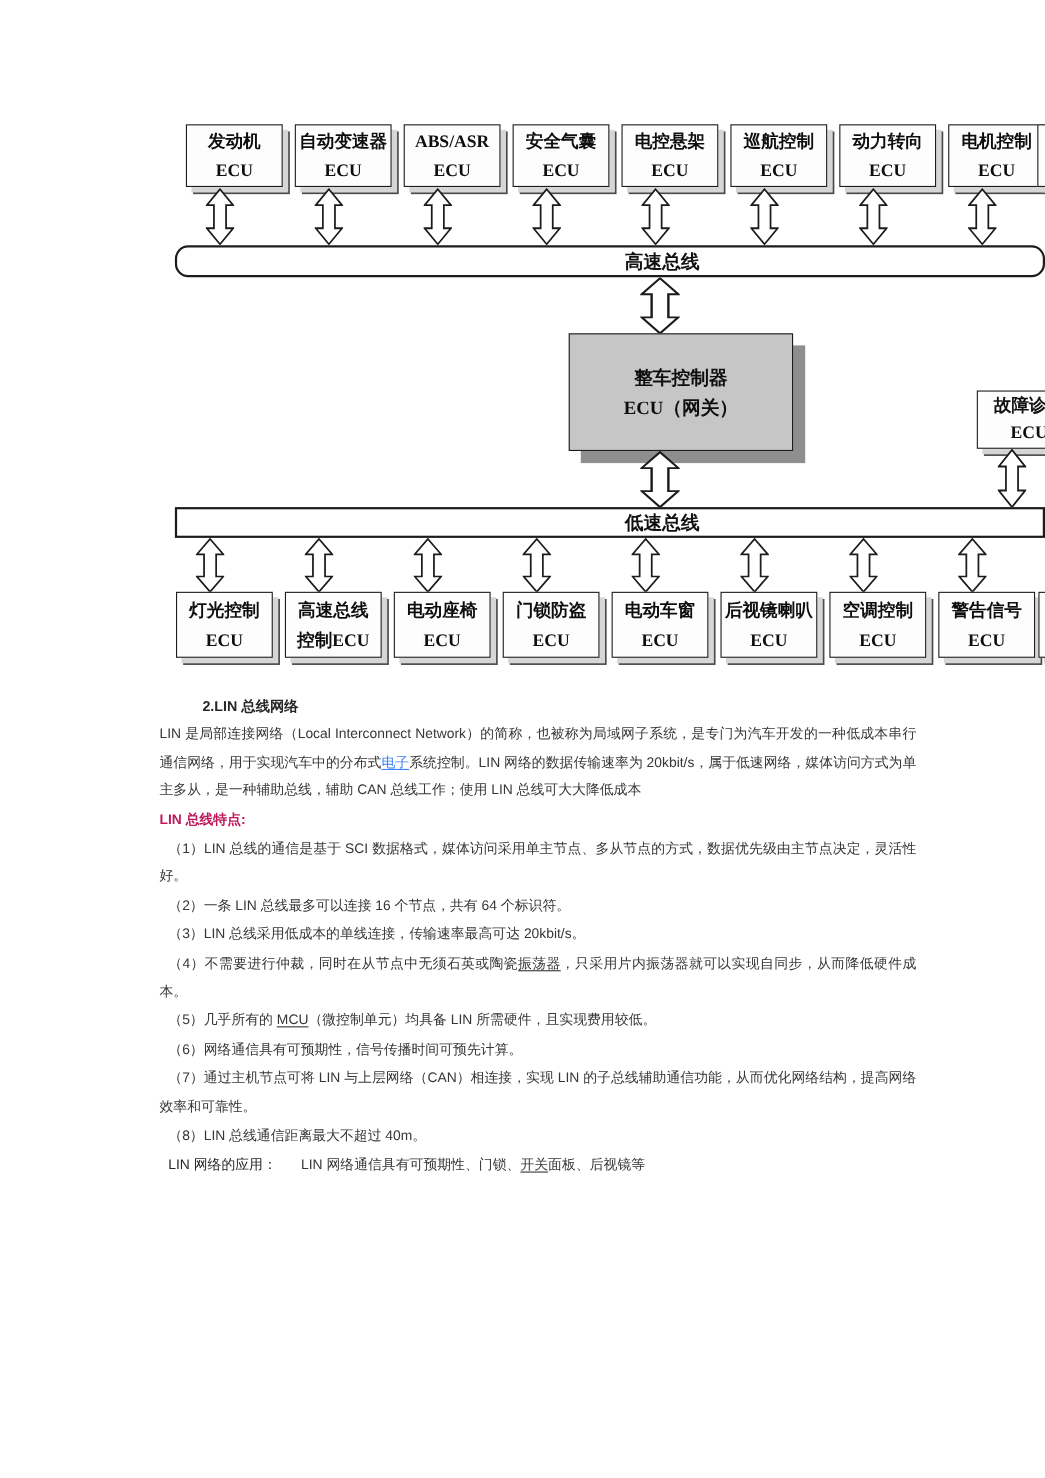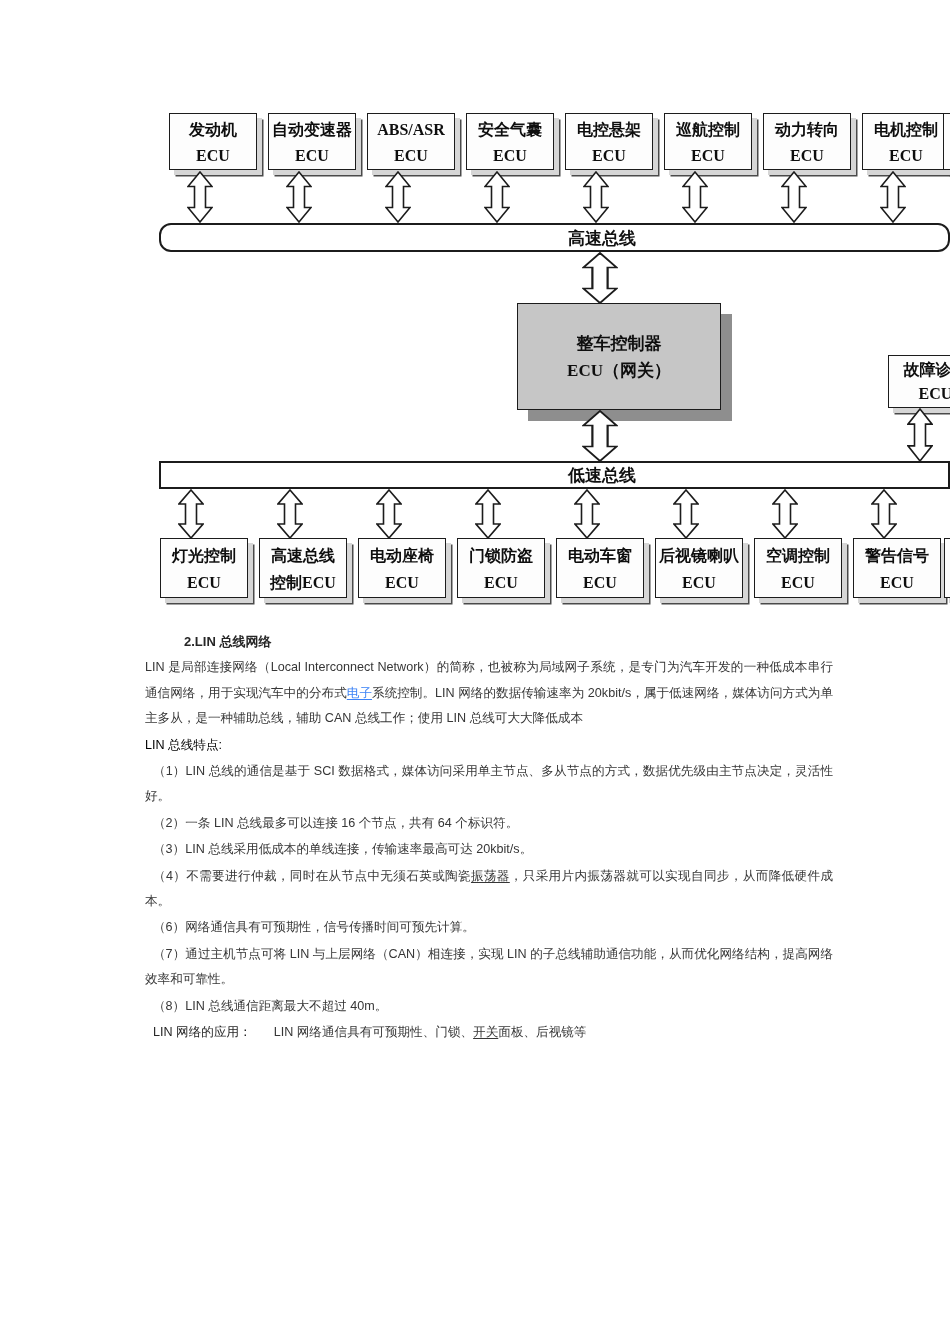--- a/index.html
+++ b/index.html
@@ -60,21 +60,21 @@
   .fault-node .n-box { width:95px; height:53px; padding-top:2px; line-height:24px; font-size:16px; }
   .fault-node .arr { position:absolute; left:19px; top:53px; }
 
   
   .article {
     position:absolute; left:144px; top:628px; width:690px;
     font-size:12.6px; color:#363636; line-height:25.4px;
   }
   .article p { margin:1px; text-align:justify; }
   .a-heading { font-weight:bold; color:#262626; padding-left:39px; font-size:13px; }
-  .a-bold { font-weight:normal; color:#000000; }
+  .a-bold { font-weight:bold; color:#be185d; }
   .feat { text-indent:8px; }
   .doc-link { color:#3b82f6; text-decoration:underline; text-underline-offset:2px; cursor:pointer; }
   .u-term { text-decoration:underline; text-underline-offset:2px; }
   .app-lead { font-weight:normal; color:#262626; margin-right:22px; }
 </style>
 </head>
 <body>
 
 <div class="figure">
 
@@ -262,19 +262,20 @@
   <p><span>LIN 是局部连接网络（Local Interconnect Network）的简称，也被称为局域网子系统，是专门为汽车开发的一种低成本串行通信网络，用于实现汽车中的分布式</span><span class="doc-link">电子</span><span>系统控制。LIN 网络的数据传输速率为 20kbit/s，属于低速网络，媒体访问方式为单主多从，是一种辅助总线，辅助 CAN 总线工作；使用 LIN 总线可大大降低成本</span></p>
 
   <p class="a-bold">LIN 总线特点:</p>
 
   <p class="feat">（1）LIN 总线的通信是基于 SCI 数据格式，媒体访问采用单主节点、多从节点的方式，数据优先级由主节点决定，灵活性好。</p>
   <p class="feat">（2）一条 LIN 总线最多可以连接 16 个节点，共有 64 个标识符。</p>
   <p class="feat">（3）LIN 总线采用低成本的单线连接，传输速率最高可达 20kbit/s。</p>
 
   <p class="feat"><span>（4）不需要进行仲裁，同时在从节点中无须石英或陶瓷</span><span class="u-term">振荡器</span><span>，只采用片内振荡器就可以实现自同步，从而降低硬件成本。</span></p>
 
+  <p class="feat"><span>（5）几乎所有的 </span><span class="u-term">MCU</span><span>（微控制单元）均具备 LIN 所需硬件，且实现费用较低。</span></p>
 
   <p class="feat">（6）网络通信具有可预期性，信号传播时间可预先计算。</p>
   <p class="feat">（7）通过主机节点可将 LIN 与上层网络（CAN）相连接，实现 LIN 的子总线辅助通信功能，从而优化网络结构，提高网络效率和可靠性。</p>
   <p class="feat">（8）LIN 总线通信距离最大不超过 40m。</p>
 
   <p class="feat"><span class="app-lead">LIN 网络的应用：</span><span>LIN 网络通信具有可预期性、门锁、</span><span class="u-term">开关</span><span>面板、后视镜等</span></p>
 </div>
 
 </body></html>

